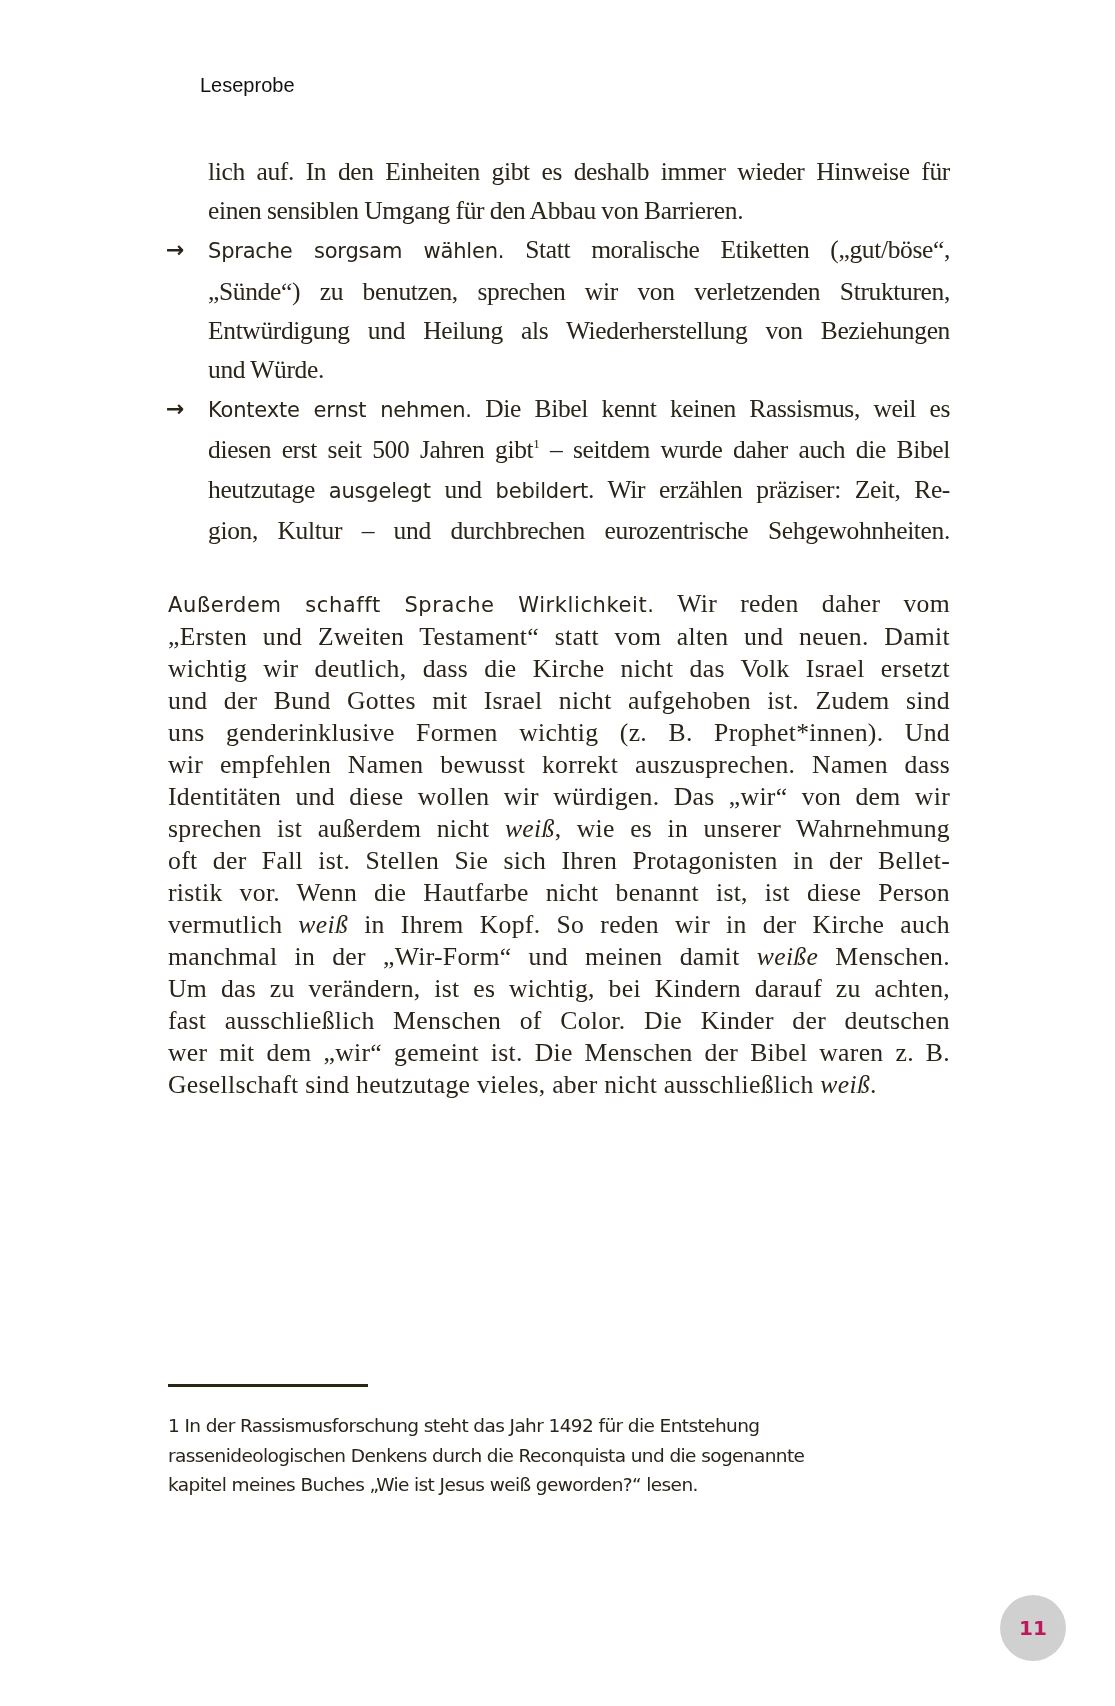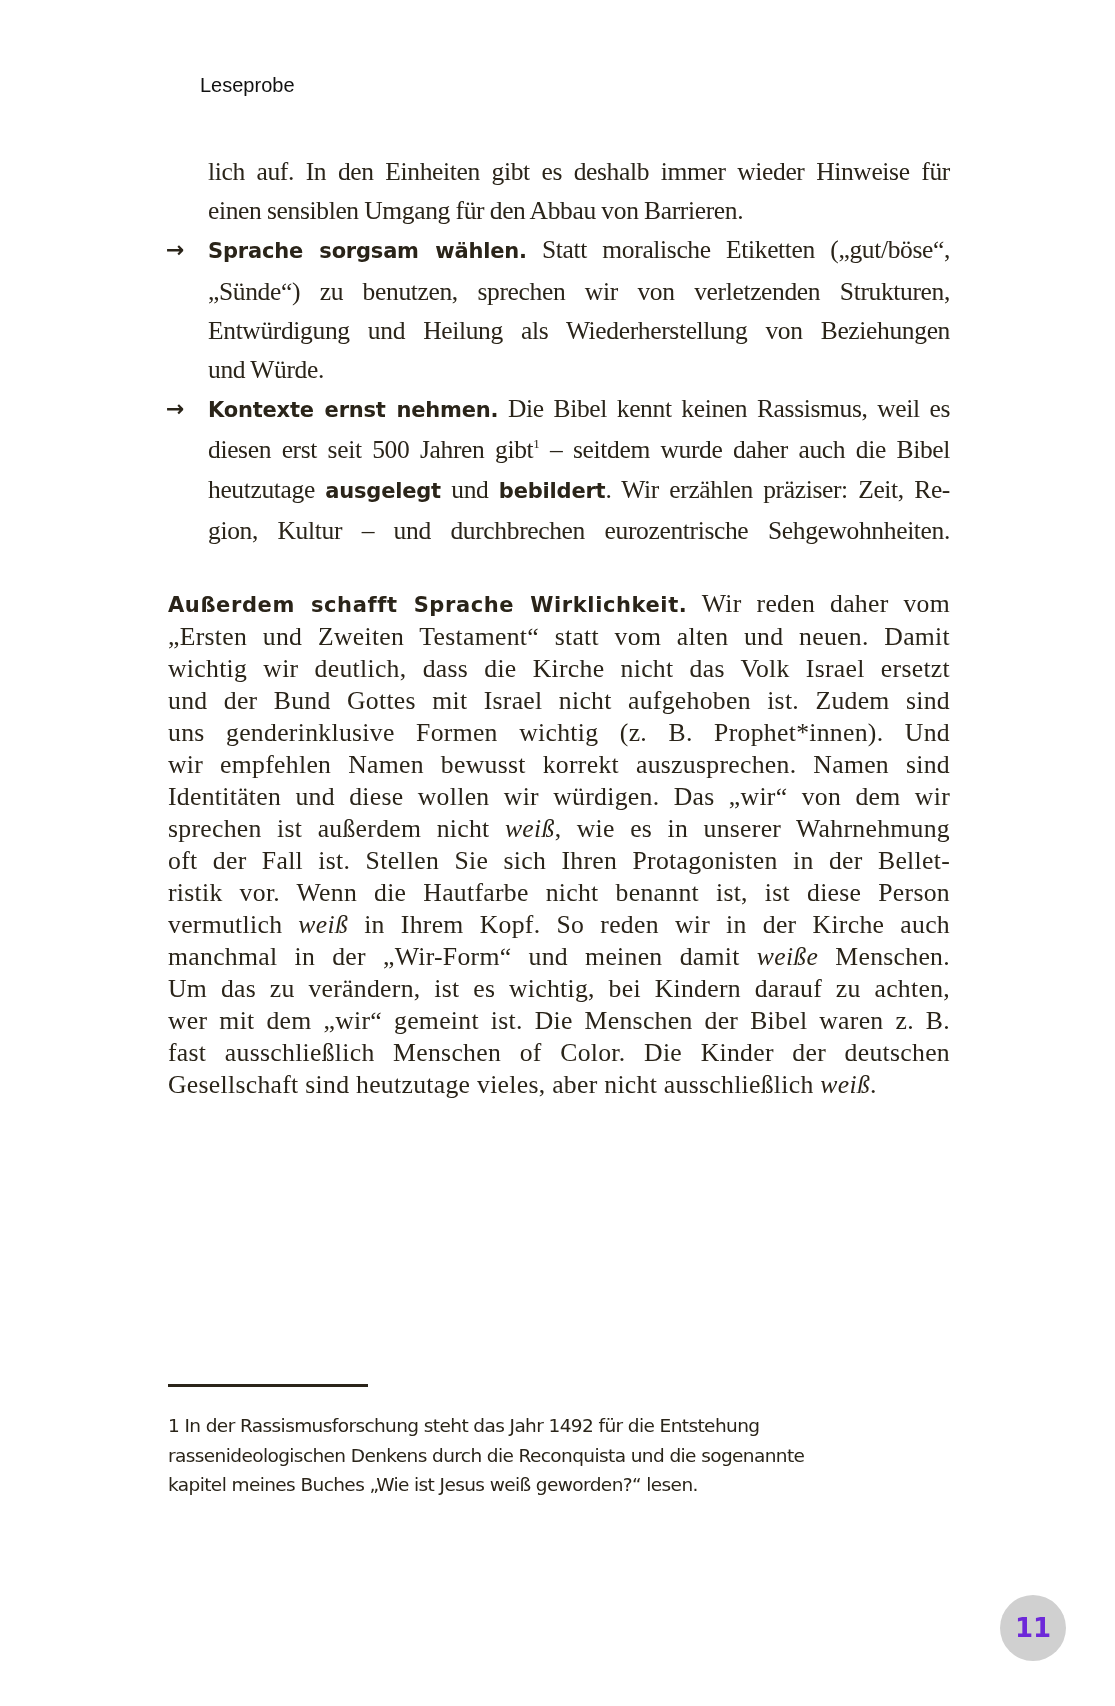--- a/index.html
+++ b/index.html
@@ -8,41 +8,41 @@
     position: absolute; left: 200px; top: 74px;
     font-family: "Liberation Sans", sans-serif; font-size: 20px; color: #111;
   }
   .block1 { position: absolute; left: 208px; top: 152px; width: 742px; }
   .line {
     font-family: "Liberation Serif", serif; font-size: 25.5px; line-height: 39.2px;
     white-space: nowrap; letter-spacing: -0.35px; word-spacing: -0.5px;
     text-align: justify; text-align-last: justify; position: relative;
   }
   .line.last { text-align-last: left; }
-  .b { font-family: "DejaVu Sans", sans-serif; font-weight: bold; font-size: 21px; letter-spacing: -0.2px; }
+  .b { font-family: "DejaVu Sans", sans-serif; font-weight: normal; font-size: 21px; letter-spacing: -0.2px; }
   .i { font-style: italic; }
   sup { font-size: 13px; line-height: 0; vertical-align: 10px; }
   .arrow {
     position: absolute; left: -42px; top: 0;
     font-family: "DejaVu Sans", sans-serif; font-weight: bold; font-size: 22px;
   }
   .block2 { position: absolute; left: 168px; top: 588px; width: 782px; }
   .block2 .line { font-size: 25.7px; line-height: 32px; letter-spacing: 0.3px; word-spacing: 0px; }
   .block2 .b { font-size: 21px; letter-spacing: 0.6px; }
   .rule { position: absolute; left: 168px; top: 1384px; width: 200px; height: 3px; background: #2a2419; }
   .footnote { position: absolute; left: 168px; top: 1411px; width: 780px; }
   .footnote .fline {
     font-family: "DejaVu Sans", sans-serif; font-size: 18.5px; line-height: 29.5px;
     white-space: nowrap; letter-spacing: -0.6px; color: #2a2419;
   }
   .page-badge {
     position: absolute; left: 1000px; top: 1595px; width: 66px; height: 66px;
     border-radius: 50%; background: #d0d0d0;
     display: flex; align-items: center; justify-content: center;
-    font-family: "DejaVu Sans", sans-serif; font-weight: bold; font-size: 26px; color: #6d28d9;
+    font-family: "DejaVu Sans", sans-serif; font-weight: bold; font-size: 20px; color: #be185d;
   }
 </style>
 </head>
 <body>
 
 <div class="header">Leseprobe</div>
 
 <div class="block1">
   <div class="line">lich auf. In den Einheiten gibt es deshalb immer wieder Hinweise für</div>
   <div class="line last">einen sensiblen Umgang für den Abbau von Barrieren.</div>
@@ -75,36 +75,36 @@
 </div>
 
 <div class="block2">
   <div class="line">
     <span class="b">Außerdem schafft Sprache Wirklichkeit.</span><span> Wir reden daher vom</span>
   </div>
   <div class="line">„Ersten und Zweiten Testament“ statt vom alten und neuen. Damit</div>
   <div class="line">wichtig wir deutlich, dass die Kirche nicht das Volk Israel ersetzt</div>
   <div class="line">und der Bund Gottes mit Israel nicht aufgehoben ist. Zudem sind</div>
   <div class="line">uns genderinklusive Formen wichtig (z. B. Prophet*innen). Und</div>
-  <div class="line">wir empfehlen Namen bewusst korrekt auszusprechen. Namen sind</div>
+  <div class="line">wir empfehlen Namen bewusst korrekt auszusprechen. Namen dass</div>
   <div class="line">Identitäten und diese wollen wir würdigen. Das „wir“ von dem wir</div>
   <div class="line">
     <span>sprechen ist außerdem nicht </span><span class="i">weiß</span><span>, wie es in unserer Wahrnehmung</span>
   </div>
   <div class="line">oft der Fall ist. Stellen Sie sich Ihren Protagonisten in der Bellet-</div>
   <div class="line">ristik vor. Wenn die Hautfarbe nicht benannt ist, ist diese Person</div>
   <div class="line">
     <span>vermutlich </span><span class="i">weiß</span><span> in Ihrem Kopf. So reden wir in der Kirche auch</span>
   </div>
   <div class="line">
     <span>manchmal in der „Wir-Form“ und meinen damit </span><span class="i">weiße</span><span> Menschen.</span>
   </div>
   <div class="line">Um das zu verändern, ist es wichtig, bei Kindern darauf zu achten,</div>
+  <div class="line">fast ausschließlich Menschen of Color. Die Kinder der deutschen</div>
   <div class="line">wer mit dem „wir“ gemeint ist. Die Menschen der Bibel waren z. B.</div>
-  <div class="line">fast ausschließlich Menschen of Color. Die Kinder der deutschen</div>
   <div class="line last">
     <span>Gesellschaft sind heutzutage vieles, aber nicht ausschließlich </span><span class="i">weiß</span><span>.</span>
   </div>
 </div>
 
 <div class="rule"></div>
 
 <div class="footnote">
   <div class="fline">1 In der Rassismusforschung steht das Jahr 1492 für die Entstehung</div>
   <div class="fline">rassenideologischen Denkens durch die Reconquista und die sogenannte</div>

